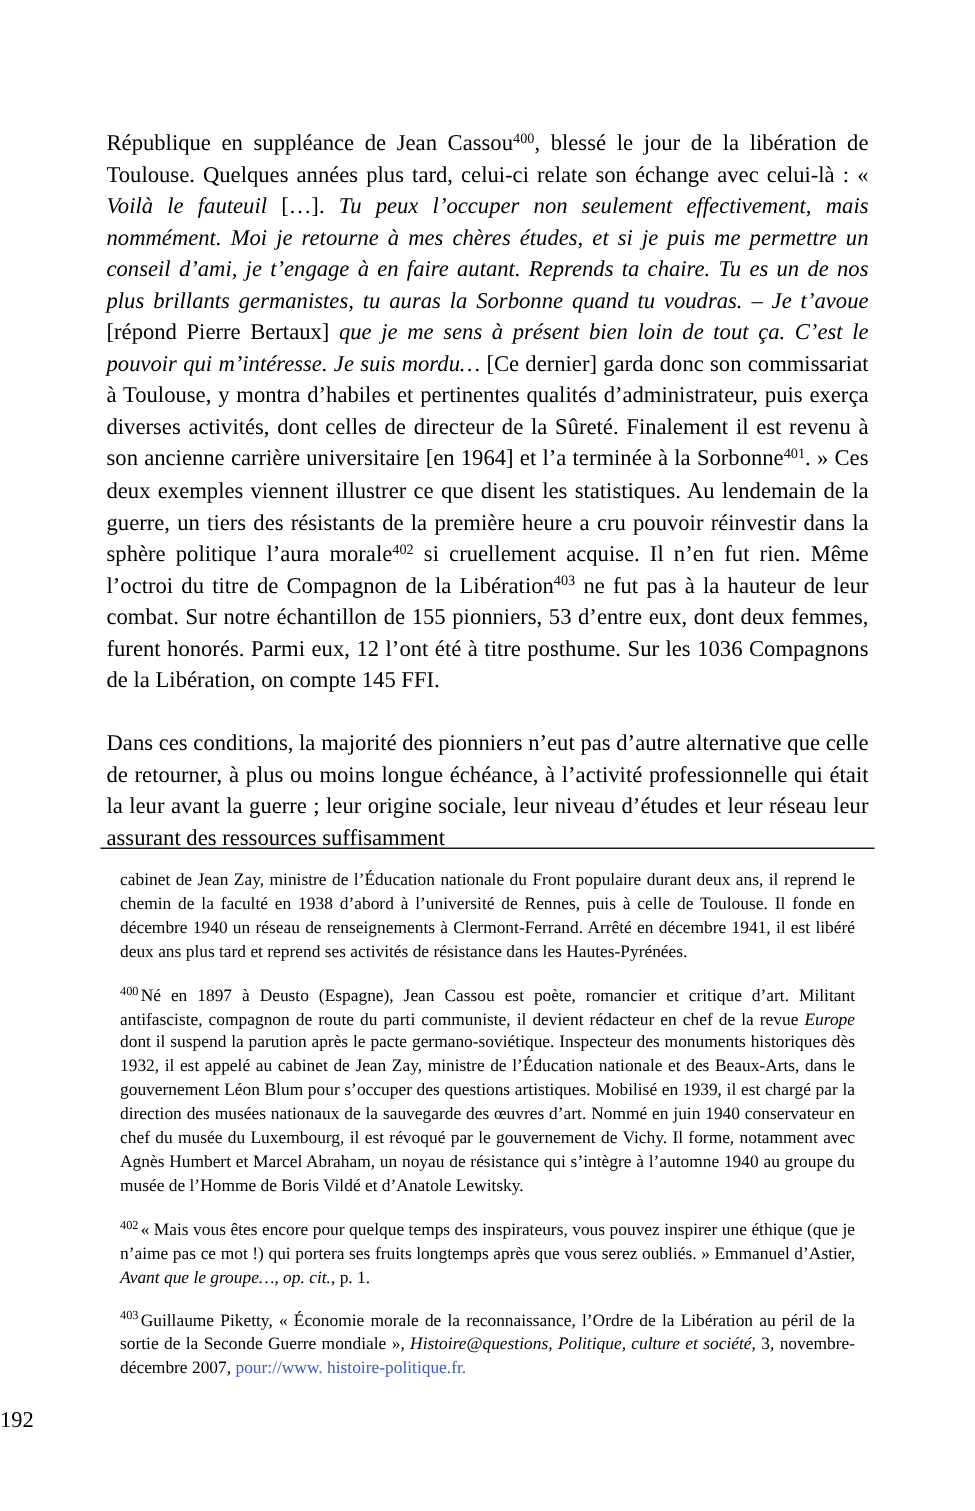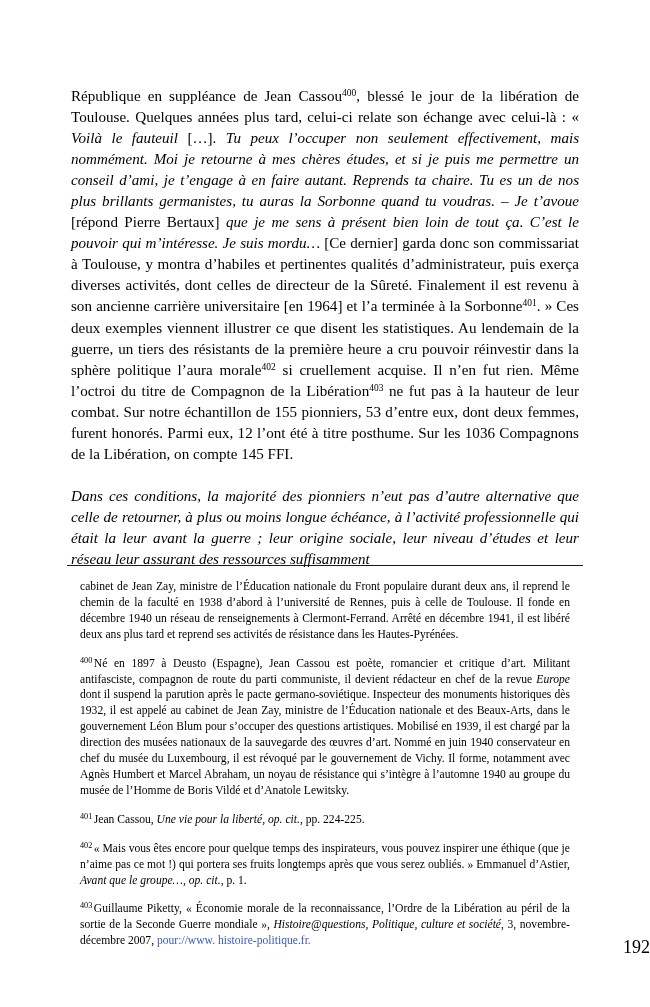--- a/index.html
+++ b/index.html
@@ -35,21 +35,20 @@
   .para {
     text-align: justify;
     text-justify: inter-word;
     font-size: 15.1px;
     line-height: 21.05px;
     margin: 0;
     hyphens: manual;
   }
   .para + .para {
     margin-top: 21.05px;
-    font-style: italic;
   }
 
   .it { font-style: italic; }
 
   sup.fn {
     font-size: 9.5px;
     line-height: 0;
     vertical-align: 0.52em;
   }
 
@@ -86,41 +85,40 @@
   .url {
     color: #3b5bbf;
   }
 
   
   #page-number {
     position: absolute;
     left: 0;
     top: 938px;
     width: 650px;
-    text-align: right;
-    font-size: 18px;
+    text-align: left;
+    font-size: 15px;
     line-height: 18px;
   }
 </style>
 </head>
 <body>
 
 <div id="page">
 
   <div id="body-text">
       <p class="para"><span>République en suppléance de Jean Cassou</span><sup class="fn">400</sup><span>, blessé le jour de la libération de Toulouse. Quelques années plus tard, celui-ci relate son échange avec celui-là : « </span><span class="it">Voilà le fauteuil</span><span> […]. </span><span class="it">Tu peux l’occuper non seulement effectivement, mais nommément. Moi je retourne à mes chères études, et si je puis me permettre un conseil d’ami, je t’engage à en faire autant. Reprends ta chaire. Tu es un de nos plus brillants germanistes, tu auras la Sorbonne quand tu voudras. – Je t’avoue</span><span> [répond Pierre Bertaux] </span><span class="it">que je me sens à présent bien loin de tout ça. C’est le pouvoir qui m’intéresse. Je suis mordu…</span><span> [Ce dernier] garda donc son commissariat à Toulouse, y montra d’habiles et pertinentes qualités d’administrateur, puis exerça diverses activités, dont celles de directeur de la Sûreté. Finalement il est revenu à son ancienne carrière universitaire [en 1964] et l’a terminée à la Sorbonne</span><sup class="fn">401</sup><span>. » Ces deux exemples viennent illustrer ce que disent les statistiques. Au lendemain de la guerre, un tiers des résistants de la première heure a cru pouvoir réinvestir dans la sphère politique l’aura morale</span><sup class="fn">402</sup><span> si cruellement acquise. Il n’en fut rien. Même l’octroi du titre de Compagnon de la Libération</span><sup class="fn">403</sup><span> ne fut pas à la hauteur de leur combat. Sur notre échantillon de 155 pionniers, 53 d’entre eux, dont deux femmes, furent honorés. Parmi eux, 12 l’ont été à titre posthume. Sur les 1036 Compagnons de la Libération, on compte 145 FFI.</span></p>
       <p class="para"><span>Dans ces conditions, la majorité des pionniers n’eut pas d’autre alternative que celle de retourner, à plus ou moins longue échéance, à l’activité professionnelle qui était la leur avant la guerre ; leur origine sociale, leur niveau d’études et leur réseau leur assurant des ressources suffisamment</span></p>
     </div>
 
   <div id="footnotes">
     <div id="fn-rule"></div>
     <div id="footnote-list">
         <p class="fnote"><span>cabinet de Jean Zay, ministre de l’Éducation nationale du Front populaire durant deux ans, il reprend le chemin de la faculté en 1938 d’abord à l’université de Rennes, puis à celle de Toulouse. Il fonde en décembre 1940 un réseau de renseignements à Clermont-Ferrand. Arrêté en décembre 1941, il est libéré deux ans plus tard et reprend ses activités de résistance dans les Hautes-Pyrénées.</span></p>
         <p class="fnote"><sup class="fnum">400</sup><span>Né en 1897 à Deusto (Espagne), Jean Cassou est poète, romancier et critique d’art. Militant antifasciste, compagnon de route du parti communiste, il devient rédacteur en chef de la revue </span><span class="it">Europe</span><span> dont il suspend la parution après le pacte germano-soviétique. Inspecteur des monuments historiques dès 1932, il est appelé au cabinet de Jean Zay, ministre de l’Éducation nationale et des Beaux-Arts, dans le gouvernement Léon Blum pour s’occuper des questions artistiques. Mobilisé en 1939, il est chargé par la direction des musées nationaux de la sauvegarde des œuvres d’art. Nommé en juin 1940 conservateur en chef du musée du Luxembourg, il est révoqué par le gouvernement de Vichy. Il forme, notamment avec Agnès Humbert et Marcel Abraham, un noyau de résistance qui s’intègre à l’automne 1940 au groupe du musée de l’Homme de Boris Vildé et d’Anatole Lewitsky.</span></p>
-        <p class="fnote"><sup class="fnum">401</sup><span>Jean Cassou, </span><span class="it">Une vie pour la liberté</span><span>, </span><span class="it">op. cit.</span><span>, pp. 224-225.</span></p>
         <p class="fnote"><sup class="fnum">402</sup><span>« Mais vous êtes encore pour quelque temps des inspirateurs, vous pouvez inspirer une éthique (que je n’aime pas ce mot !) qui portera ses fruits longtemps après que vous serez oubliés. » Emmanuel d’Astier, </span><span class="it">Avant que le groupe…</span><span>, </span><span class="it">op. cit.</span><span>, p. 1.</span></p>
         <p class="fnote"><sup class="fnum">403</sup><span>Guillaume Piketty, « Économie morale de la reconnaissance, l’Ordre de la Libération au péril de la sortie de la Seconde Guerre mondiale », </span><span class="it">Histoire@questions, Politique, culture et société</span><span>, 3, novembre-décembre 2007, </span><span class="url">pour://www. histoire-politique.fr.</span></p>
       </div>
   </div>
 
   <div id="page-number">192</div>
 
 </div>
 
 </body></html>

